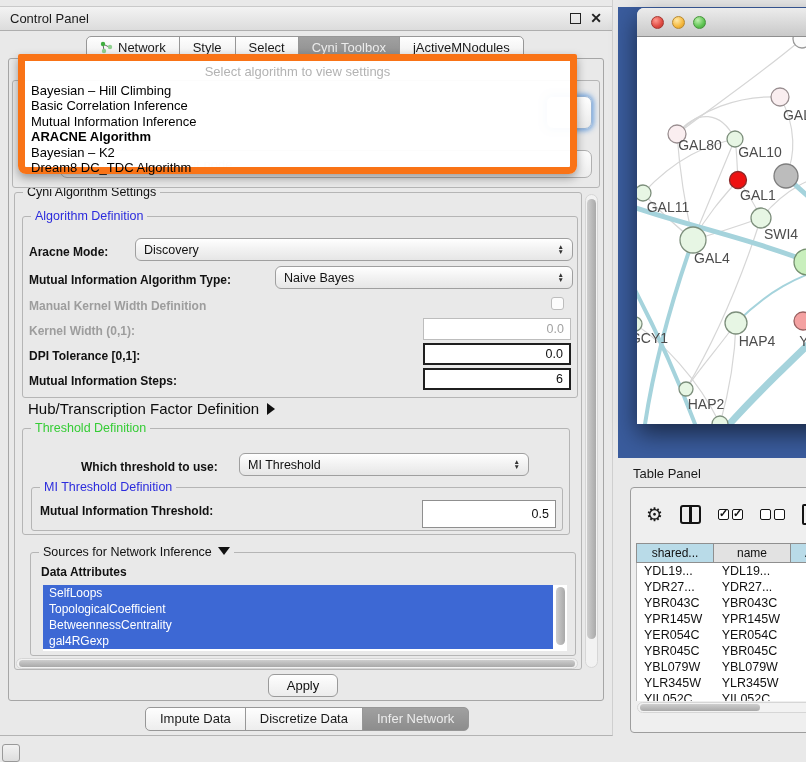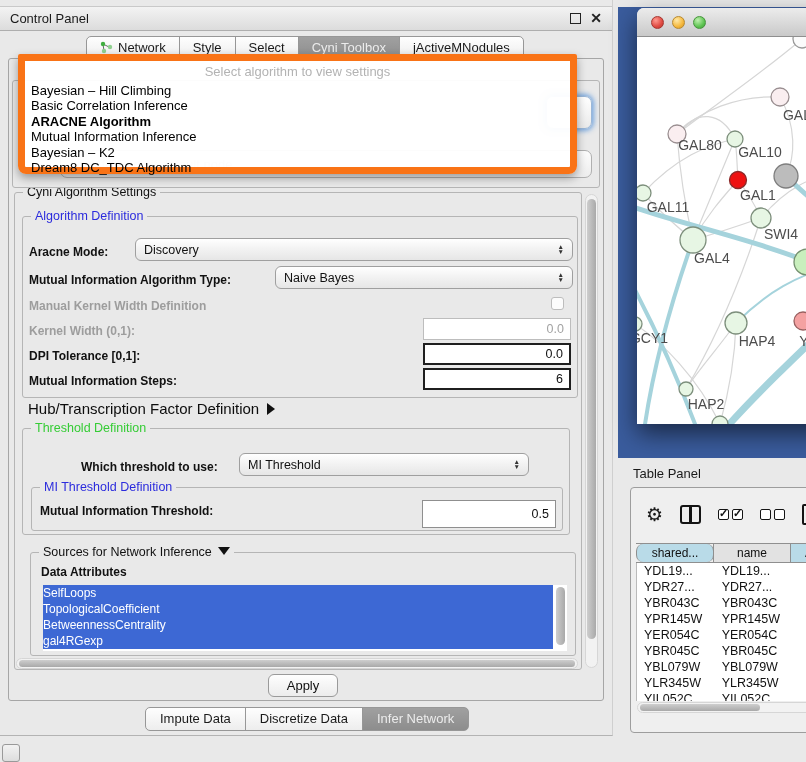--- a/index.html
+++ b/index.html
@@ -77,21 +77,21 @@
   .vscroll { position:absolute; width:13px; background:#f2f2f2; border:1px solid #d6d6d6; border-radius:7px; }
   .vthumb { position:absolute; left:1px; width:9px; background:linear-gradient(90deg,#cecece,#a9a9a9); border-radius:5px; }
   .hscroll { position:absolute; height:11px; background:#f2f2f2; border:1px solid #d6d6d6; border-radius:6px; }
   .hthumb { position:absolute; top:1px; height:7px; background:linear-gradient(#cecece,#a9a9a9); border-radius:4px; }
 
   .hub-row { position:absolute; left:28px; top:400px; font-size:15px; color:#0d0d0d; display:flex; align-items:center; gap:8px; }
   .tri-right { width:0; height:0; border-left:8px solid #111; border-top:6px solid transparent; border-bottom:6px solid transparent; }
   .tri-down  { width:0; height:0; border-top:8px solid #111; border-left:6px solid transparent; border-right:6px solid transparent; display:inline-block; margin-left:6px; vertical-align:1px; }
 
   .attr-list { position:absolute; left:12px; top:32px; width:524px; height:66px; background:#fff; overflow:hidden; }
-  .attr-item { width:510px; height:16px; line-height:16px; background:#3d68d4; color:#fff; font-size:12px; }
+  .attr-item { width:510px; height:16px; line-height:16px; background:#3d68d4; color:#fff; font-size:12px; padding-left:6px; }
 
   .apply-btn { position:absolute; left:268px; top:674px; width:70px; height:23px;
     border:1px solid #9a9a9a; border-radius:6px; background:linear-gradient(#fefefe,#ececec);
     font-size:13px; color:#111; display:flex; align-items:center; justify-content:center; }
 
   .bottom-tabs { position:absolute; left:145px; top:707px; display:flex; }
   .bottom-tabs .tab { padding:3px 14px 4px; border-radius:0; }
   .bottom-tabs .tab:first-child { border-radius:5px 0 0 5px; }
   .bottom-tabs .tab:last-child { border-radius:0 5px 5px 0; }
 
@@ -119,21 +119,21 @@
   .cols-ic::after { content:""; position:absolute; left:7px; top:0; width:2.5px; height:100%; background:#141414; }
   .cb-pair { display:flex; gap:3px; }
   .cb { width:11px; height:11px; border:1.8px solid #141414; border-radius:2px; position:relative; background:#fff; }
   .cb.checked::after { content:"✓"; position:absolute; left:0px; top:-3px; font-size:11px; font-weight:700; color:#141414; }
   .doc-ic { width:16px; height:21px; border:2.5px solid #141414; border-radius:2px; }
 
   .tp-table { position:absolute; left:5px; top:55px; width:220px; }
   .tp-header { display:flex; height:20px; border-top:1px solid #8f8f8f; border-bottom:1px solid #8f8f8f; }
   .th { border-right:1px solid #8f8f8f; border-left:1px solid #8f8f8f; margin-left:-1px; font-size:12px;
         display:flex; align-items:center; justify-content:center; }
-  .th.c1 { width:78px; background:#b9dbe8; margin-left:0;border-radius:7px; }
+  .th.c1 { width:78px; background:#b9dbe8; margin-left:0; }
   .th.c2 { width:78px; background:#e2e2e2; }
   .th.c3 { width:64px; background:#b9dbe8; justify-content:flex-start; padding-left:14px; }
   .tp-rows { height:138px; overflow:hidden; background:#fff; border-left:1px solid #bbb; }
   .tp-row { display:flex; height:16px; line-height:16px; font-size:12.5px; }
   .td { padding-left:7px; white-space:nowrap; overflow:hidden; }
   .td.c1 { width:78px; } .td.c2 { width:78px; } .td.c3 { width:64px; padding-left:14px; }
 
   .mini-btn { left:2px; top:744px; width:18px; height:18px; border:1px solid #999; border-radius:3px; background:linear-gradient(#f2f2f2,#ddd); }
 </style>
 </head>
@@ -181,22 +181,22 @@
   <div class="abs frag-box"></div>
   <div class="abs frag-combo-blue"></div>
   <div class="abs frag-combo-gray">
     <span>gal4filtered.sif default node</span>
   </div>
 
   <div class="abs algo-popup">
     <div class="popup-header">Select algorithm to view settings</div>
     <div class="popup-item">Bayesian – Hill Climbing</div>
     <div class="popup-item">Basic Correlation Inference</div>
+    <div class="popup-item">Mutual Information Inference</div>
     <div class="popup-item bold">ARACNE Algorithm</div>
-    <div class="popup-item">Mutual Information Inference</div>
     <div class="popup-item">Bayesian – K2</div>
     <div class="popup-item">Dream8 DC_TDC Algorithm</div>
   </div>
 
   <div class="gbox" style="left:14px; top:192px; width:568px; height:478px;">
     <span class="gbox-title">Cyni Algorithm Settings</span>
   </div>
   <div class="vscroll" style="left:585px; top:194px; height:474px;">
     <div class="vthumb" style="top:4px; height:440px;"></div>
   </div>

